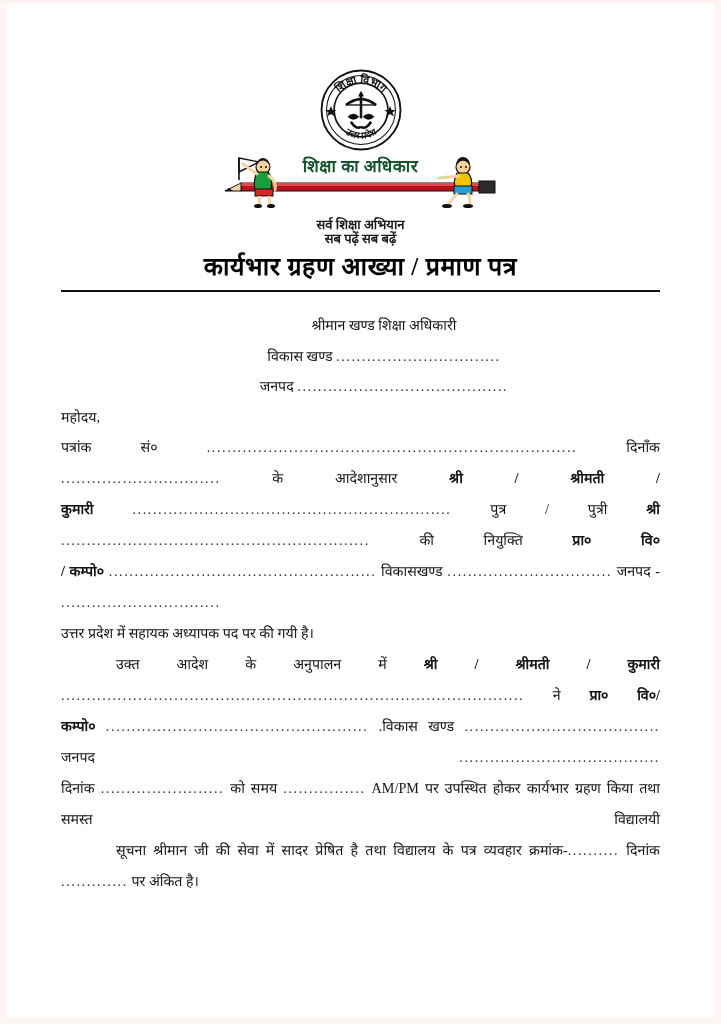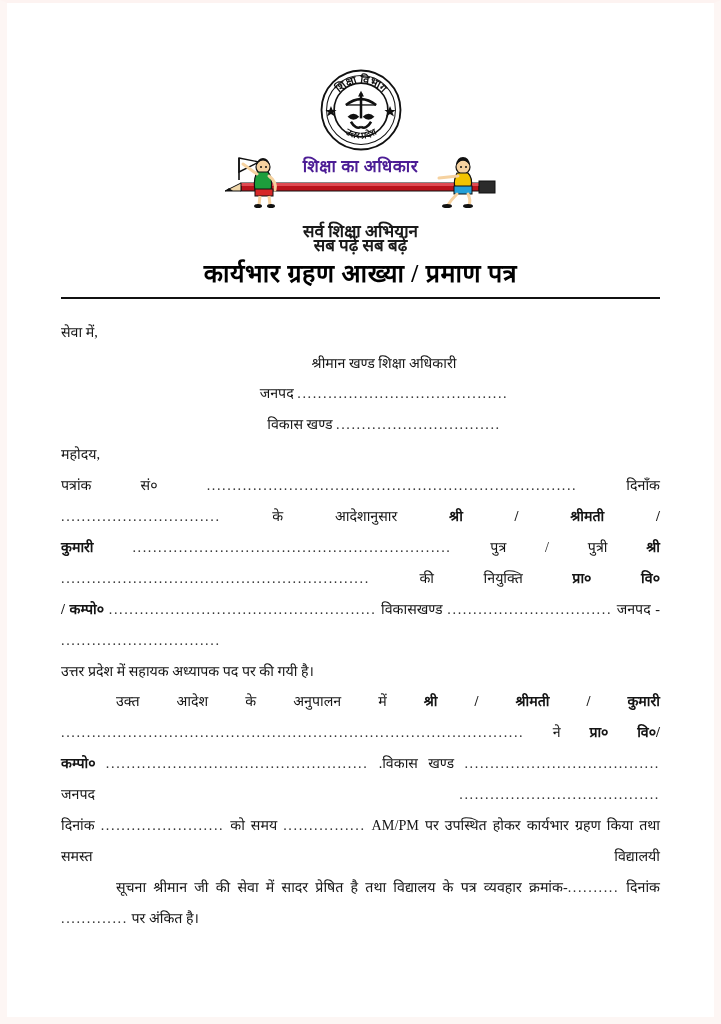--- a/index.html
+++ b/index.html
@@ -51,31 +51,31 @@
   }
   .rte-text {
     position: absolute;
     left: 0; right: 0;
     top: 4px;
     text-align: center;
     font-family: "Liberation Serif", "DejaVu Serif", serif;
     font-weight: bold;
     font-size: 17px;
     letter-spacing: .5px;
-    color: #4c1d95;
+    color: #14532d;
     z-index: 3;
   }
   .ssa-lines {
     text-align: center;
     font-family: "Liberation Serif", "DejaVu Serif", serif;
     font-weight: bold;
-    font-size: 17px;
+    font-size: 13px;
     line-height: 14px;
     color: #1a1a1a;
-    margin-top: 13px;
+    margin-top: 6px;
   }
 
   
   .doc-title {
     margin-top: 2px;
     text-align: center;
     font-family: "Liberation Serif", "DejaVu Serif", serif;
     font-weight: bold;
     font-size: 25px;
     letter-spacing: .6px;
@@ -202,32 +202,31 @@
         <div>सर्व शिक्षा अभियान</div>
         <div>सब पढ़ें सब बढ़ें</div>
       </div>
     </div>
 
     <div class="doc-title">कार्यभार ग्रहण आख्या / प्रमाण पत्र</div>
     <div class="title-rule"></div>
 
     <div class="body-wrap">
 
-      <div class="ln">सेवा में,</div>
 
       <div class="ln ind">श्रीमान खण्ड शिक्षा अधिकारी</div>
+
+      <div class="ln ind">
+        <span>विकास खण्ड</span>
+        <span class="dots">................................</span>
+      </div>
 
       <div class="ln ind">
         <span>जनपद</span>
         <span class="dots">.........................................</span>
-      </div>
-
-      <div class="ln ind">
-        <span>विकास खण्ड</span>
-        <span class="dots">................................</span>
       </div>
 
       <div class="ln">महोदय,</div>
 
 
       <div class="justified">
         <span>पत्रांक सं०</span>
         <span class="dots">........................................................................</span>
         <span>दिनाँक</span>
         <span class="dots">...............................</span>

